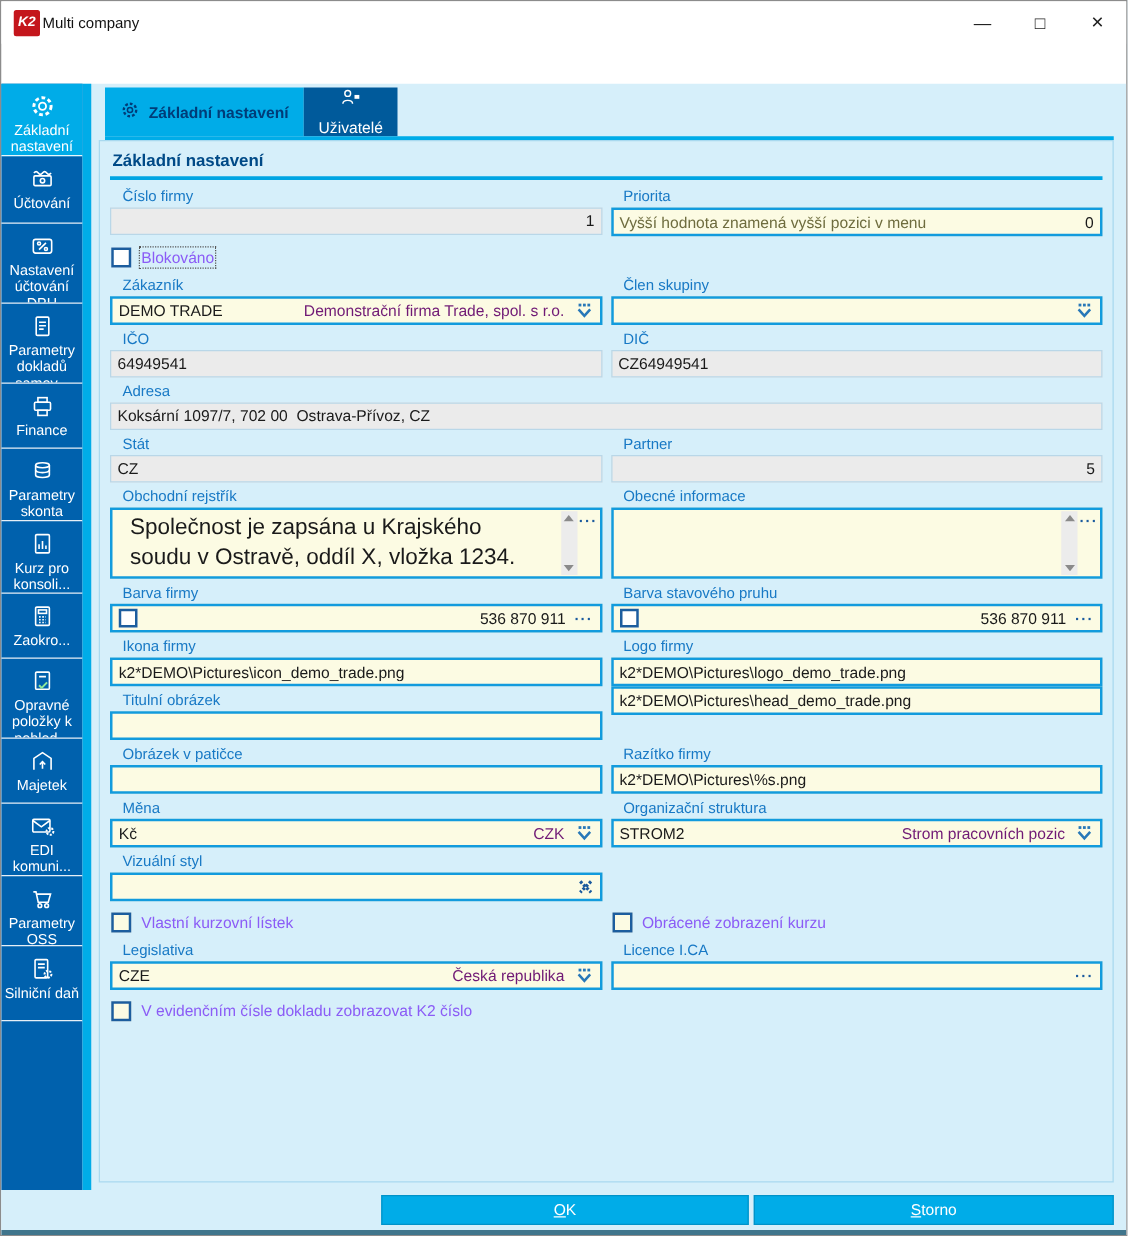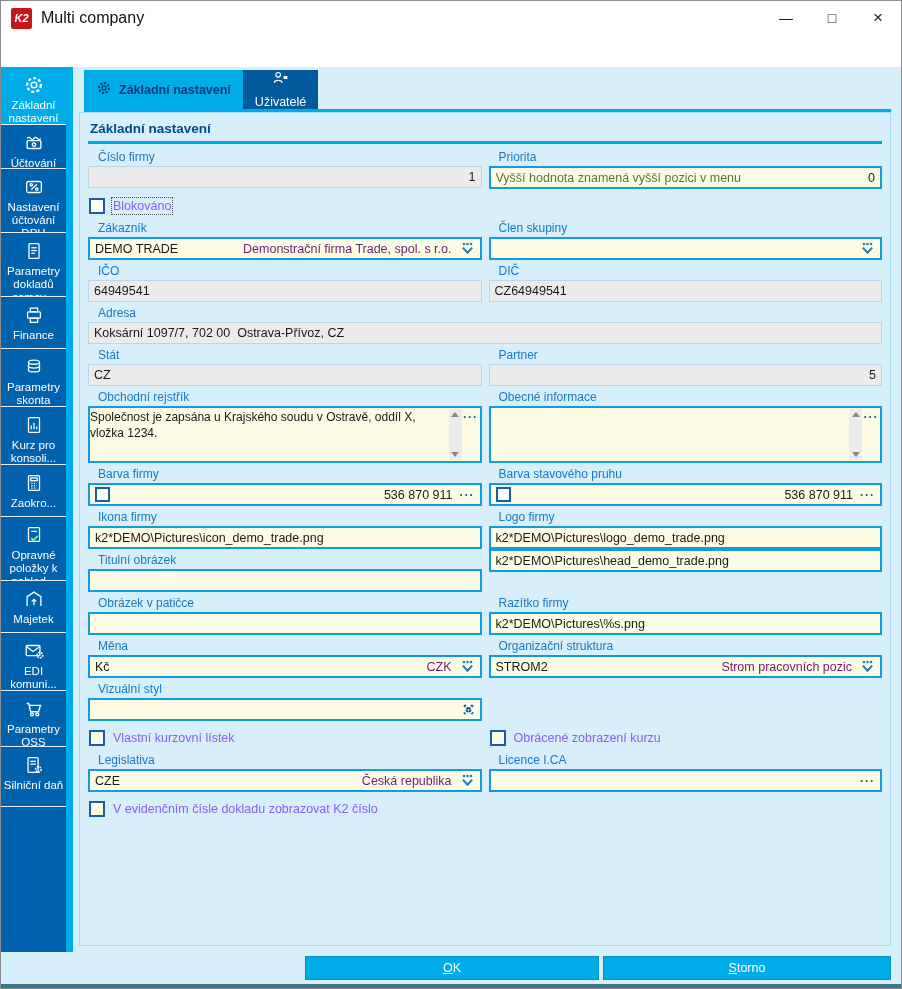--- a/index.html
+++ b/index.html
@@ -5,40 +5,40 @@
   * { box-sizing: border-box; margin: 0; padding: 0; }
   body { margin: 0; background: #c9c9c9; font-family: "Liberation Sans", sans-serif; }
   .window { width: 902px; height: 989px; background: #ffffff; border: 1px solid #8c8c8c;
             display: flex; flex-direction: column; overflow: hidden; gap: 32px; }
 
   
   .titlebar { flex: 0 0 34px; background: #fff; display: flex; align-items: center; }
   .logo { width: 21px; height: 21px; margin-left: 10px; background: #c4161c; color: #fff;
           font-weight: bold; font-style: italic; font-size: 11px; display: flex;
           align-items: center; justify-content: center; border-radius: 2px; }
-  .title { margin-left: 9px; font-size: 16px; color: #111; }
+  .title { margin-left: 2px; font-size: 12px; color: #111; }
   .controls { margin-left: auto; display: flex; align-items: center; height: 100%; }
   .ctrl { width: 46px; height: 100%; display: flex; align-items: center; justify-content: center;
           font-size: 14px; color: #222; }
   .ctrl.close { font-size: 17px; }
 
   
   .main { flex: 1; display: flex; flex-direction: column; background: #d6effa; min-height: 0; }
   .workarea { flex: 1; display: flex; min-height: 0; }
 
   
   .leftcol { flex: 0 0 72px; display: flex; }
   .sidebar { width: 65px; background: #0061ad; display: flex; flex-direction: column; }
   .accent { width: 7px; background: #00ace8; }
   .sitem { color: #fff; text-align: center; padding-top: 5px; border-bottom: 1px solid rgba(255,255,255,.9);
            font-size: 11.5px; line-height: 13px; overflow: hidden; cursor: default; }
   .sitem.active { background: #00ace8; }
   .sicon { height: 25px; display: flex; align-items: center; justify-content: center; margin-bottom: 2px; }
   .slbl { display: block; padding: 0 1px; }
-  .h52{height:52px}.h54{height:44px}.h56{height:56px}.h58{height:58px}.h60{height:60px}.h64{height:64px}
+  .h52{height:52px}.h54{height:54px}.h56{height:56px}.h58{height:58px}.h60{height:60px}.h64{height:64px}
 
   
   .content { flex: 1; display: flex; flex-direction: column; min-width: 0; }
   .tabbar { flex: 0 0 30px; display: flex; margin: 3px 10px 0 11px; }
   .tab { display: flex; align-items: center; gap: 7px; padding: 0 12px; font-size: 12.5px; }
   .tab.active { background: #00ace8; color: #003c78; font-weight: bold; }
   .tab.dark { background: #005a9b; color: #fff; flex-direction: column; }
   .tab-underline { flex: 0 0 3px; background: #00ace8; margin: 0 10px 0 11px; }
 
   .panel { flex: 1; border: 1px solid #a9d9ef; margin: 0 10px 6px 6px; padding: 5px 8px 8px;
@@ -54,21 +54,21 @@
   .inp.gray { background: #ebebeb; border: 1px solid #b9d7e8; height: 22px; }
   .v { white-space: pre; overflow: hidden; }
   .v.right { flex: 1; text-align: right; }
   .sp { flex: 1; }
   .desc { color: #701a75; margin: 0 4px 0 3px; white-space: pre; }
   .hint { color: #6e6c3e; white-space: pre; }
   .dots { color: #1b5a9e; font-weight: bold; letter-spacing: 1px; margin-left: 7px; font-size: 12px; }
   .swatch { width: 15px; height: 15px; background: #fff; border: 2px solid #1c5d9e; flex: 0 0 auto; }
 
   .ta { height: 57px; background: #fcfbe3; border: 2px solid #129bdd; display: flex; align-items: stretch; }
-  .ta-text { flex: 1; font-size: 12px; line-height: 1.35; color: #1a1a1a; padding: 1px 0; overflow: hidden; }
+  .ta-text { flex: 1; font-size: 18px; line-height: 1.35; color: #1a1a1a; padding: 1px 14px; overflow: hidden; }
   .ta-sb { width: 13px; background: #ececec; margin: 1px 0 1px 1px; display: flex; flex-direction: column;
            justify-content: space-between; align-items: center; padding: 3px 0; }
   .tri { width: 0; height: 0; border-left: 4px solid transparent; border-right: 4px solid transparent; }
   .tri.up { border-bottom: 5px solid #8a8a8a; }
   .tri.down { border-top: 5px solid #8a8a8a; }
   .ta-dots { width: 18px; color: #1b5a9e; font-weight: bold; text-align: center; padding-top: 2px;
              font-size: 12px; letter-spacing: 1px; }
 
   .chkrow { display: flex; align-items: center; gap: 8px; margin: 9px 0 3px 1px; }
   .chkbox { width: 16px; height: 16px; border: 2px solid #1c5d9e; background: #fcfbe3; flex: 0 0 auto; }

